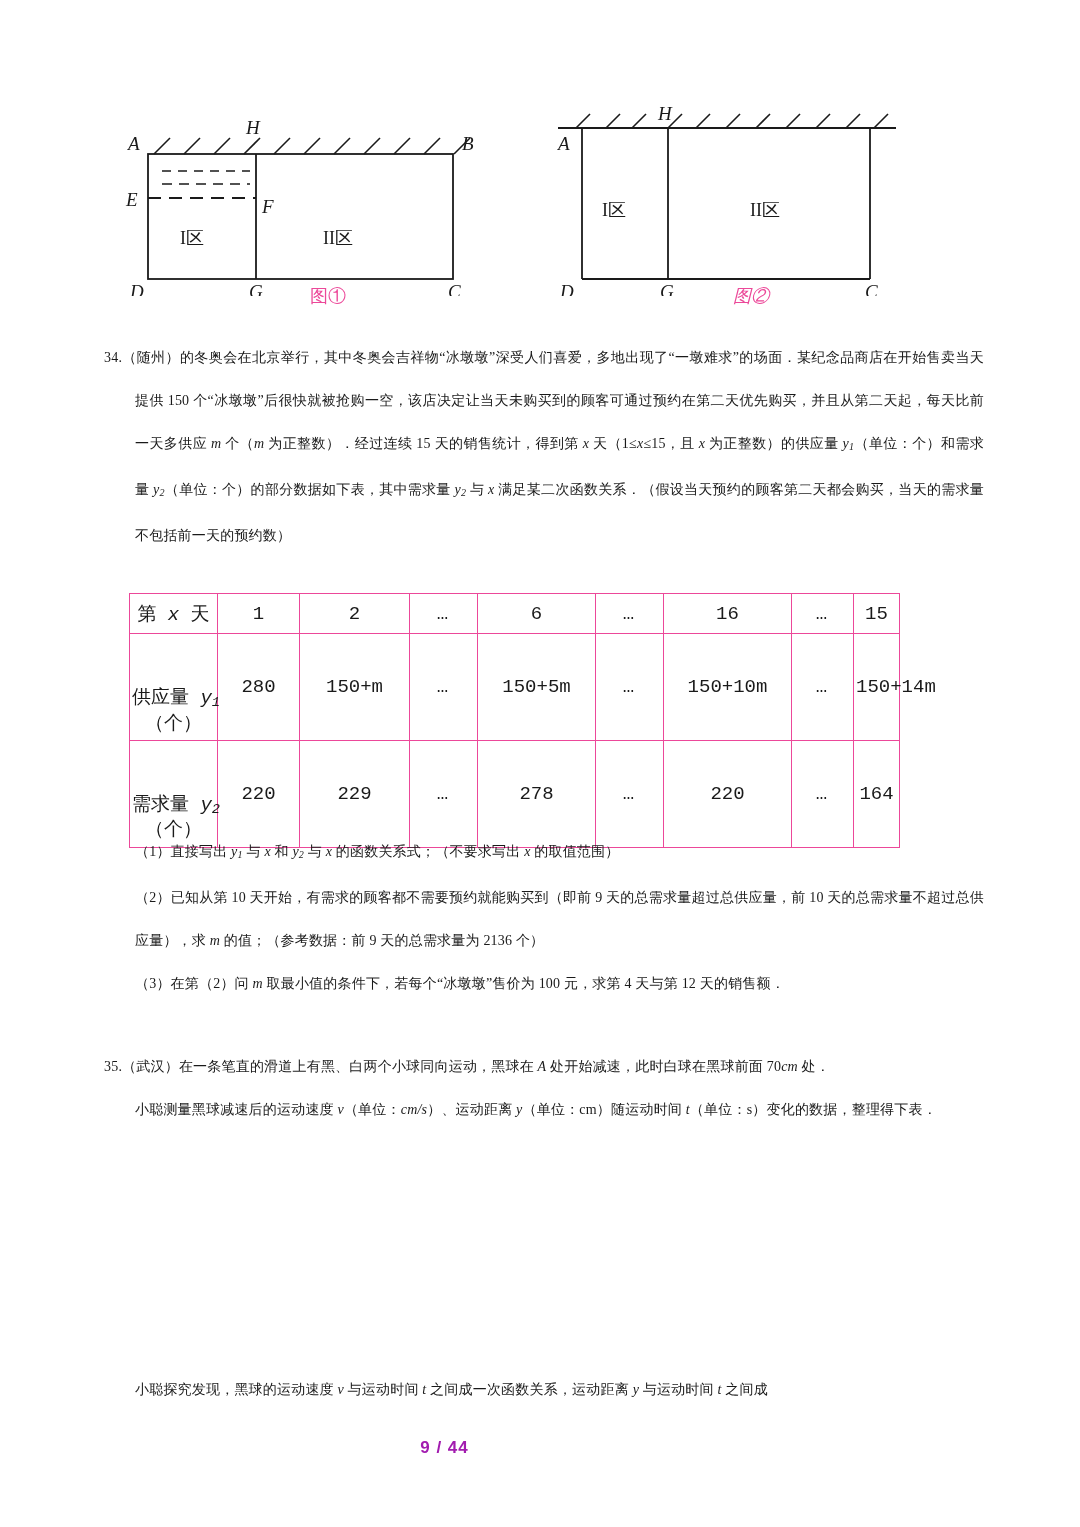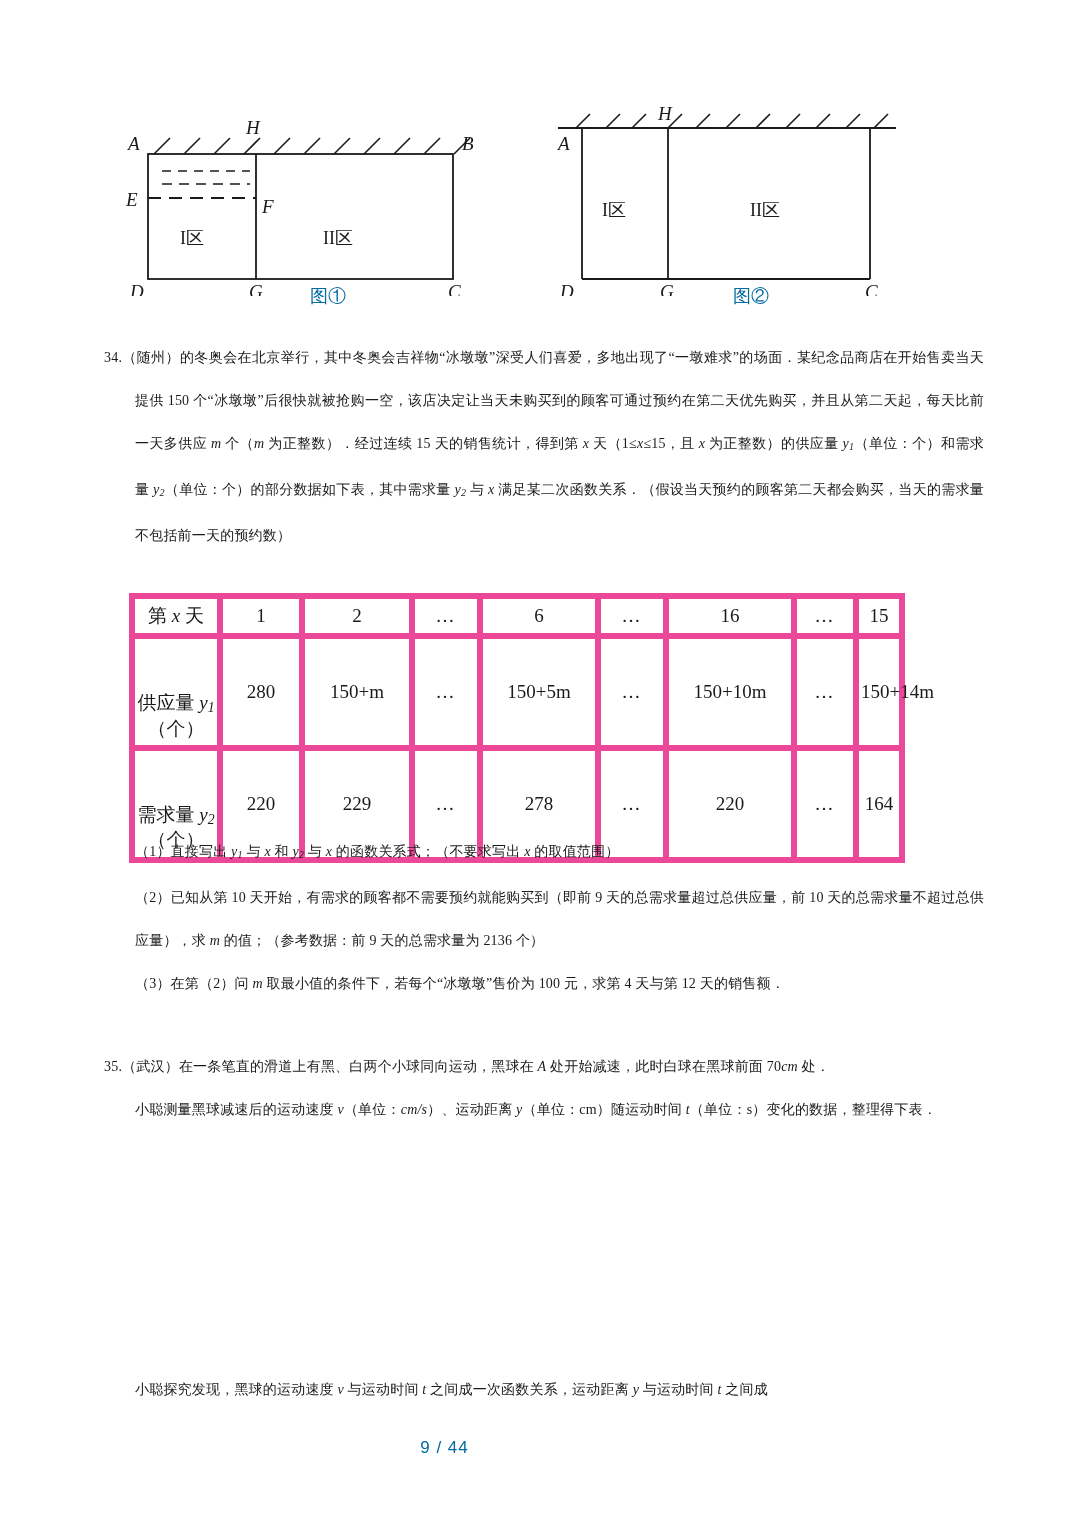--- a/index.html
+++ b/index.html
@@ -24,21 +24,21 @@
     height: 330px;
   }
   .fig {
     position: absolute;
   }
   .fig-svg { display: block; }
   .fig-caption {
     position: absolute;
     font-family: "Liberation Serif", "DejaVu Serif", serif;
     font-size: 18px;
-    color: #0369a1;
+    color: #ec4899;
     white-space: nowrap;
     text-align: right;
   }
 
   
   .body-text {
     position: absolute;
     left: 104px;
     top: 336px;
     width: 880px;
@@ -67,25 +67,25 @@
   }
 
   
   .doc-table {
     border-collapse: collapse;
     font-size: 19px;
     color: #1a1a1a;
     table-layout: fixed;
   }
   .doc-table td {
-    border: 6px solid #ec4899;
+    border: 1px solid #ec4899;
     text-align: center;
     vertical-align: middle;
     padding: 4px 2px;
-    font-family: Liberation Serif, serif;
+    font-family: Liberation Mono, monospace;
   }
   .doc-table td.hcell {
     text-align: center;
     white-space: nowrap;
   }
   .dots { letter-spacing: 2px; font-size: 19px; }
 
   #table1-wrap {
     position: absolute;
     left: 129px;
@@ -113,22 +113,22 @@
 
   
   .footer {
     position: absolute;
     left: 0;
     top: 1438px;
     width: 889px;
     text-align: center;
     font-family: "Liberation Sans", sans-serif;
     font-size: 17px;
-    font-weight: normal;
-    color: #0369a1;
+    font-weight: bold;
+    color: #a21caf;
     letter-spacing: 1px;
   }
 </style>
 </head>
 <body>
 
 <div class="figures">
 
   <div class="fig" style="left:118px; top:96px;">
     <svg class="fig-svg" width="380" height="200" viewBox="0 0 380 200">
@@ -199,21 +199,21 @@
 
       <text x="18" y="54" font-family="Liberation Serif, serif" font-style="italic" font-size="19" fill="#1a1a1a">A</text>
       <text x="118" y="24" font-family="Liberation Serif, serif" font-style="italic" font-size="19" fill="#1a1a1a">H</text>
       <text x="20" y="202" font-family="Liberation Serif, serif" font-style="italic" font-size="19" fill="#1a1a1a">D</text>
       <text x="120" y="202" font-family="Liberation Serif, serif" font-style="italic" font-size="19" fill="#1a1a1a">G</text>
       <text x="325" y="202" font-family="Liberation Serif, serif" font-style="italic" font-size="19" fill="#1a1a1a">C</text>
 
       <text x="62" y="120" font-family="Liberation Serif, serif" font-size="18" fill="#1a1a1a">I区</text>
       <text x="210" y="120" font-family="Liberation Serif, serif" font-size="18" fill="#1a1a1a">II区</text>
     </svg>
-    <div class="fig-caption" style="left:193px; top:188px;">图②</div>
+    <div class="fig-caption" style="left:193px; top:188px;font-style:italic;">图②</div>
   </div>
 </div>
 
 <div class="body-text" style="top:336px; height:250px;">
   <p class="para hang"><span>34.</span><span>（随州）的冬奥会在北京举行，其中冬奥会吉祥物“冰墩墩”深受人们喜爱，多地出现了“一墩难求”的场面．某纪念品商店在开始售卖当天提供 150 个“冰墩墩”后很快就被抢购一空，该店决定让当天未购买到的顾客可通过预约在第二天优先购买，并且从第二天起，每天比前一天多供应 <i>m</i> 个（<i>m</i> 为正整数）．经过连续 15 天的销售统计，得到第 <i>x</i> 天（1≤<i>x</i>≤15，且 <i>x</i> 为正整数）的供应量 <i><i>y</i></i><sub>1</sub>（单位：个）和需求量 <i><i>y</i></i><sub>2</sub>（单位：个）的部分数据如下表，其中需求量 <i><i>y</i></i><sub>2</sub> 与 <i>x</i> 满足某二次函数关系．（假设当天预约的顾客第二天都会购买，当天的需求量不包括前一天的预约数）</span></p>
 </div>
 
 <div id="table1-wrap">
   <table id="table1" class="doc-table">
     <colgroup>

